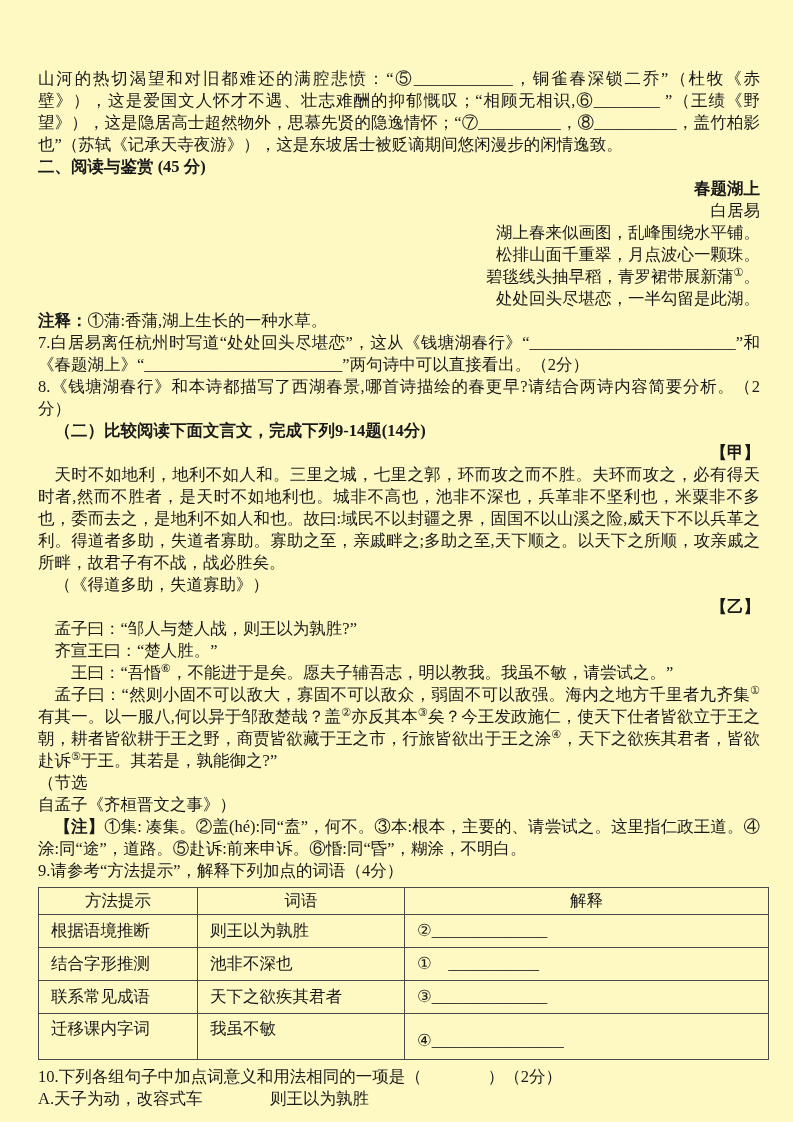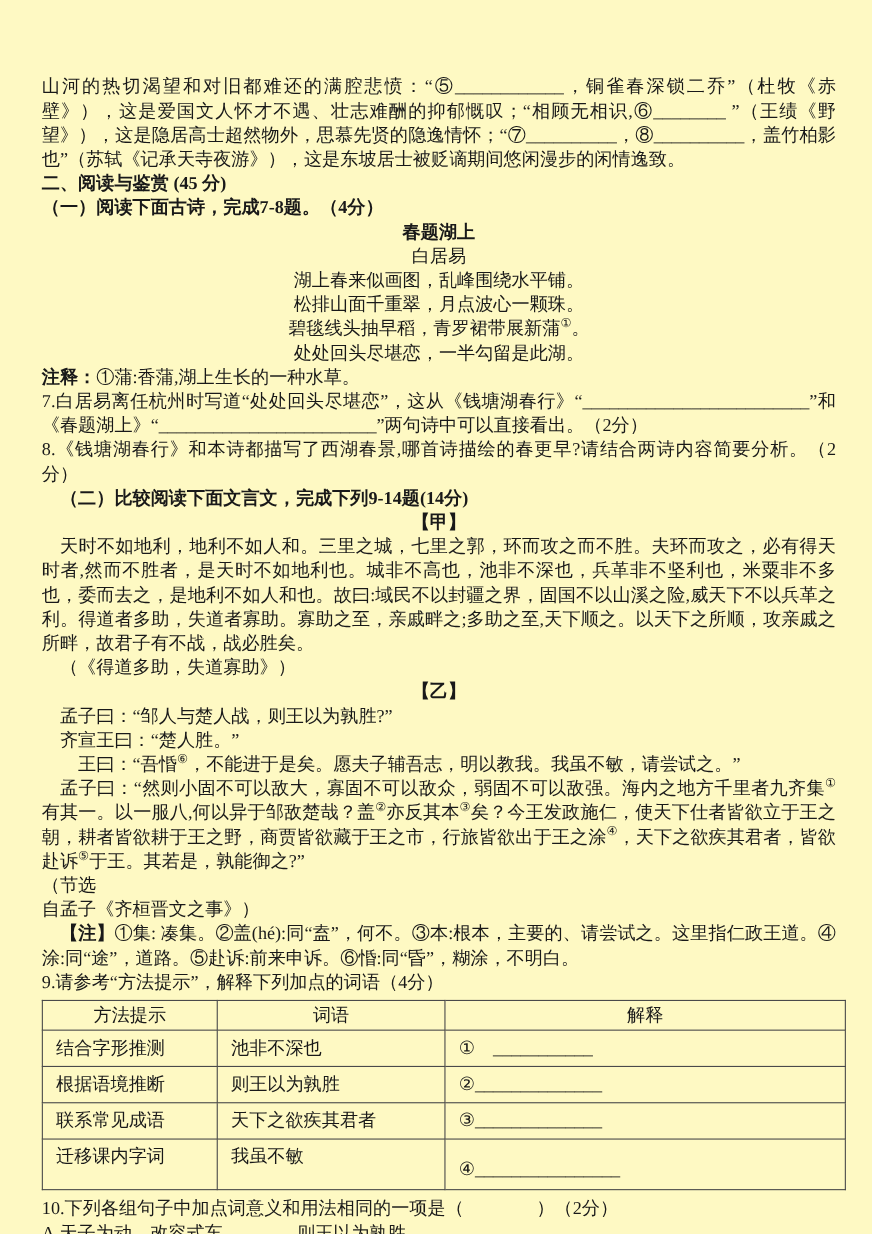--- a/index.html
+++ b/index.html
@@ -4,21 +4,21 @@
 <style>
   html,body{margin:0;padding:0;background:#ffffff;}
   .page{
     width:793px;height:1122px;background:#fef9c3;color:#191919;
     font-family:"Liberation Serif","DejaVu Serif",serif;
     font-size:16.5px;line-height:22px;
     position:relative;overflow:hidden;
   }
   .content{position:absolute;left:38px;top:68px;width:722px;}
   .bold{font-weight:bold;}
-  .center{text-align:center;}
+  .center{text-align:right;}
   .justify{text-align:justify;}
   .right{}
   .indent1{text-indent:1em;}
   .indent2{text-indent:2em;}
   p,div.line{margin:0;padding:0;}
   sup{font-size:0.68em;vertical-align:super;line-height:0;}
   table.method{
     border-collapse:collapse;width:726px;margin:5px 0 6px 0;
     table-layout:fixed;
   }
@@ -40,21 +40,20 @@
 </style>
 </head>
 <body>
 
 <div class="page">
   <div class="content">
 
     <p class="justify">山河的热切渴望和对旧都难还的满腔悲愤：“⑤____________，铜雀春深锁二乔”（杜牧《赤壁》），这是爱国文人怀才不遇、壮志难酬的抑郁慨叹；“相顾无相识,⑥________ ”（王绩《野望》），这是隐居高士超然物外，思慕先贤的隐逸情怀；“⑦__________，⑧__________，盖竹柏影也”（苏轼《记承天寺夜游》），这是东坡居士被贬谪期间悠闲漫步的闲情逸致。</p>
 
     <p class="bold">二、阅读与鉴赏 (45 分)</p>
-    <p class="bold">（一）阅读下面古诗，完成7-8题。（4分）</p>
 
     <div class="line center bold">春题湖上</div>
     <div class="line center">白居易</div>
     <div class="line center">湖上春来似画图，乱峰围绕水平铺。</div>
     <div class="line center">松排山面千重翠，月点波心一颗珠。</div>
     <div class="line center">碧毯线头抽早稻，青罗裙带展新蒲<sup>①</sup>。</div>
     <div class="line center">处处回头尽堪恋，一半勾留是此湖。</div>
 
     <p><span class="bold">注释：</span><span>①蒲:香蒲,湖上生长的一种水草。</span></p>
 
@@ -80,28 +79,28 @@
     <p>9.请参考“方法提示”，解释下列加点的词语（4分）</p>
 
     <table class="method">
       <tbody>
           <tr>
         <td class="hd c-hint">方法提示</td>
         <td class="hd c-word">词语</td>
         <td class="hd c-ans">解释</td>
       </tr>
       <tr class="r">
+        <td class="c-hint">根据语境推断</td>
+        <td class="c-word">则王以为孰胜</td>
+        <td class="c-ans ans">②______________</td>
+      </tr>
+      <tr class="r">
         <td class="c-hint">结合字形推测</td>
         <td class="c-word">池非不深也</td>
         <td class="c-ans ans">①　___________</td>
-      </tr>
-      <tr class="r">
-        <td class="c-hint">根据语境推断</td>
-        <td class="c-word">则王以为孰胜</td>
-        <td class="c-ans ans">②______________</td>
       </tr>
       <tr class="r">
         <td class="c-hint">联系常见成语</td>
         <td class="c-word">天下之欲疾其君者</td>
         <td class="c-ans ans">③______________</td>
       </tr>
       <tr class="r-last">
         <td class="c-hint">迁移课内字词</td>
         <td class="c-word">我虽不敏</td>
         <td class="c-ans ans">④________________</td>

